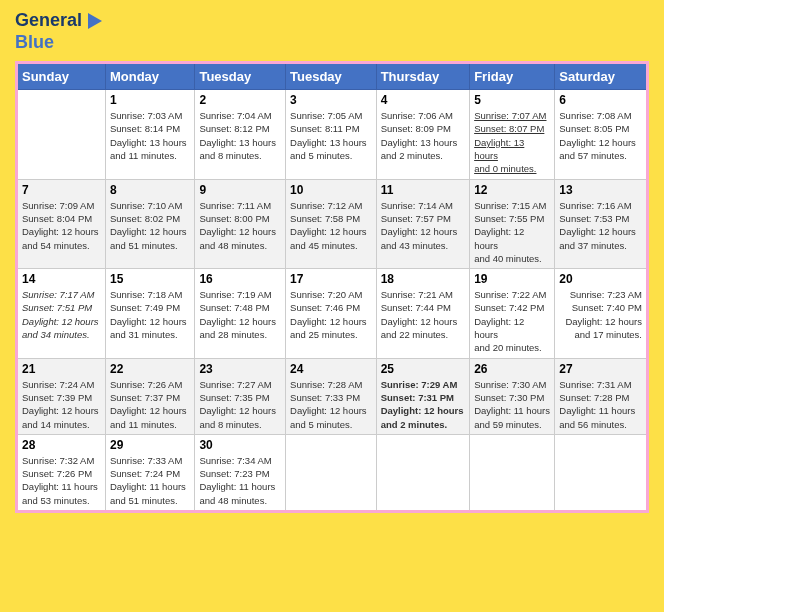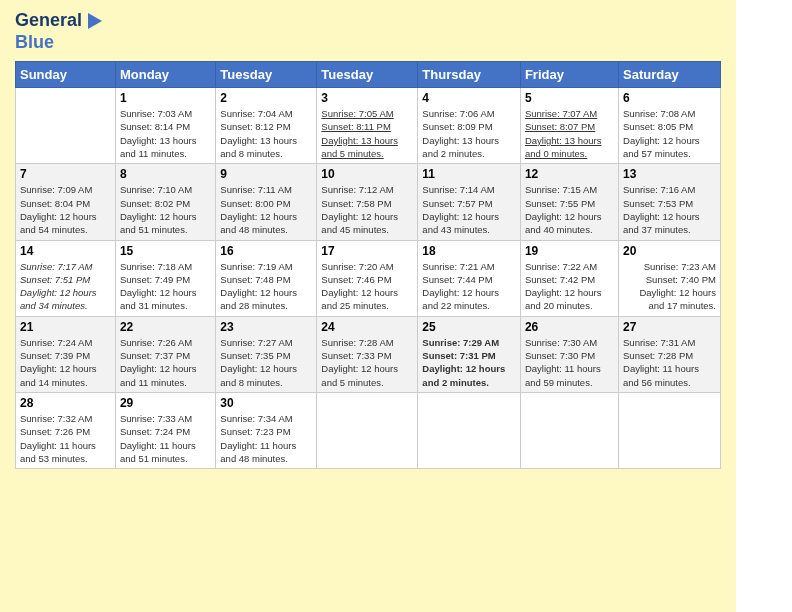--- a/index.html
+++ b/index.html
@@ -4,24 +4,24 @@
   <style>
     * { box-sizing: border-box; margin: 0; padding: 0; }
     body {
       font-family: Arial, sans-serif;
       background: #fff;
       width: 792px;
       height: 612px;
       overflow: hidden;
     }
     .page {
-      width: 736px;
+      width: 664px;
       min-height: 612px;
       padding: 10px 15px 10px 15px;
-      background: #fef9c3;
+      background: #fde047;
     }
     .header {
       display: flex;
       justify-content: space-between;
       align-items: flex-start;
       margin-bottom: 8px;
     }
     .logo {
       display: flex;
       align-items: center;
@@ -35,21 +35,21 @@
       font-weight: normal;
       color: #222;
     }
     .location {
       font-size: 14px;
       color: #444;
     }
     .calendar {
       width: 100%;
       border-collapse: collapse;
-      border: 1px solid #f9a8d4;
+      border: 3px solid #f9a8d4;
     }
     .calendar th {
       background: #4472c4;
       color: #fff;
       font-size: 13px;
       font-weight: bold;
       padding: 5px 4px;
       text-align: left;
       border: 1px solid #3a60aa;
     }
@@ -128,21 +128,21 @@
           </td>
           <td>
             <span class="day-number">2</span>
             <div class="day-info" style="white-space: pre-line;">Sunrise: 7:04 AM
 Sunset: 8:12 PM
 Daylight: 13 hours
 and 8 minutes.</div>
           </td>
           <td>
             <span class="day-number">3</span>
-            <div class="day-info" style="white-space: pre-line; text-decoration: underline;">Sunrise: 7:05 AM
+            <div class="day-info" style="white-space: pre-line;">Sunrise: 7:05 AM
 Sunset: 8:11 PM
 Daylight: 13 hours
 and 5 minutes.</div>
           </td>
           <td>
             <span class="day-number">4</span>
             <div class="day-info" style="white-space: pre-line;">Sunrise: 7:06 AM
 Sunset: 8:09 PM
 Daylight: 13 hours
 and 2 minutes.</div>

